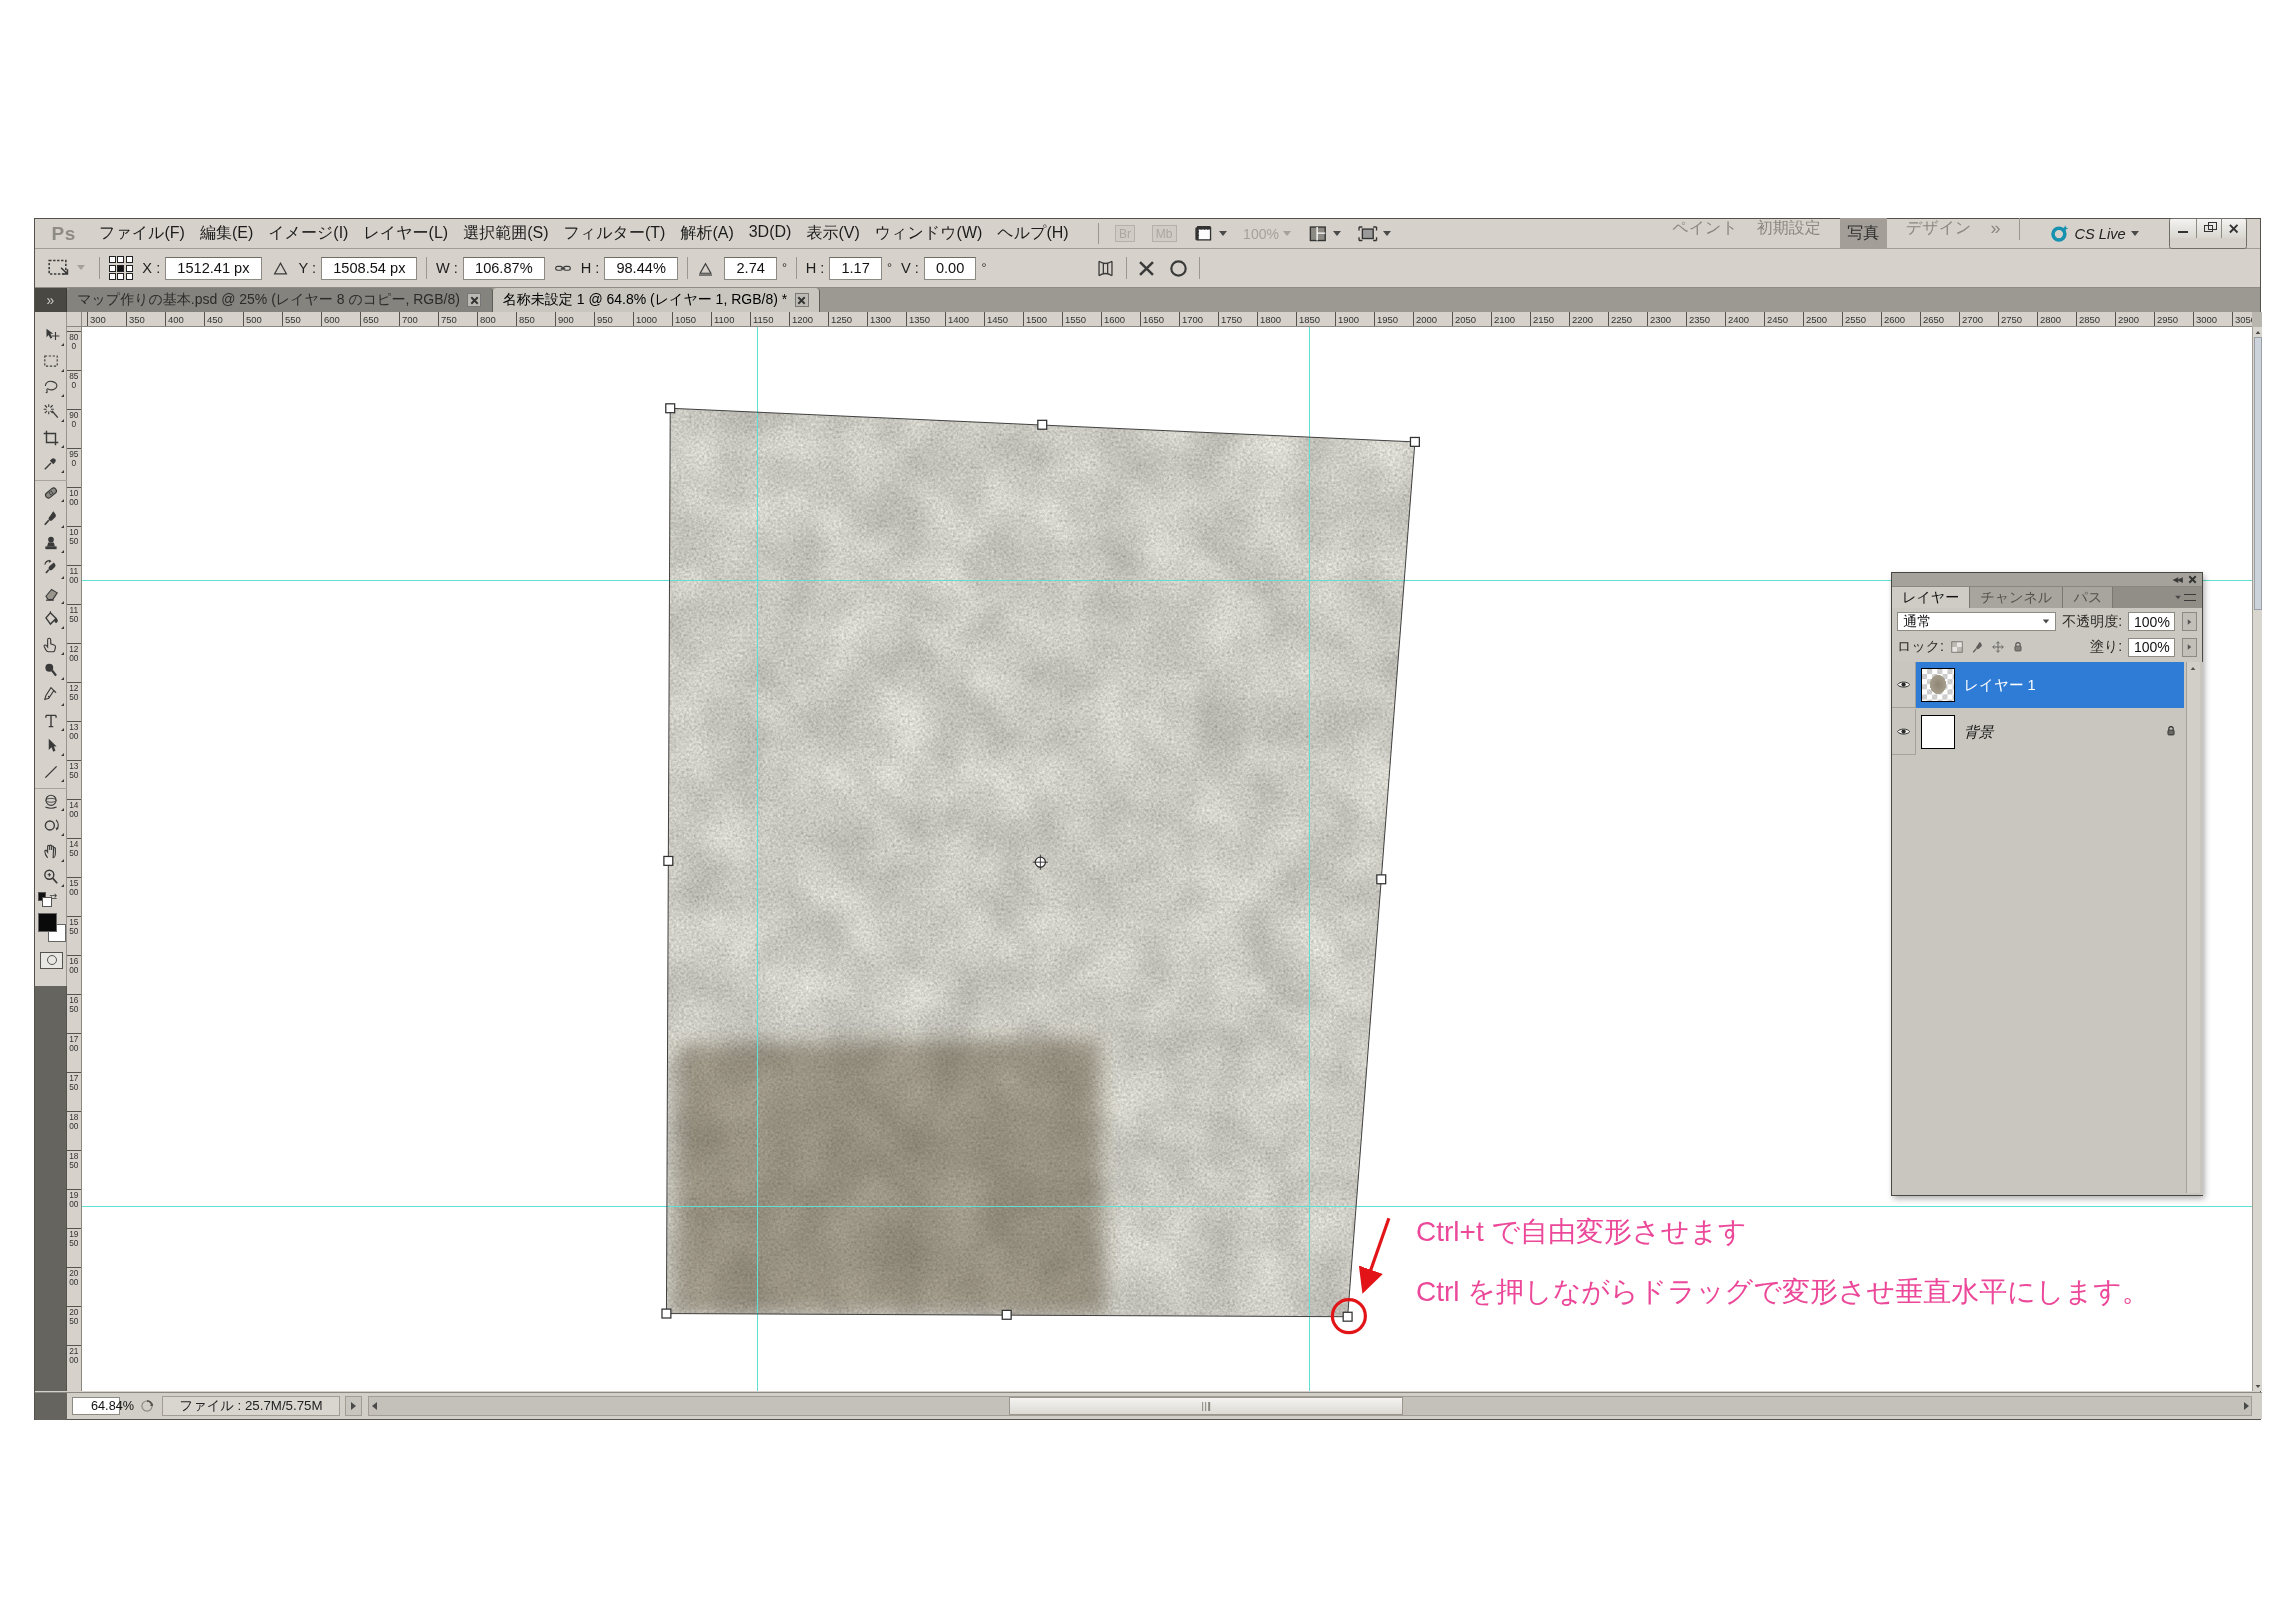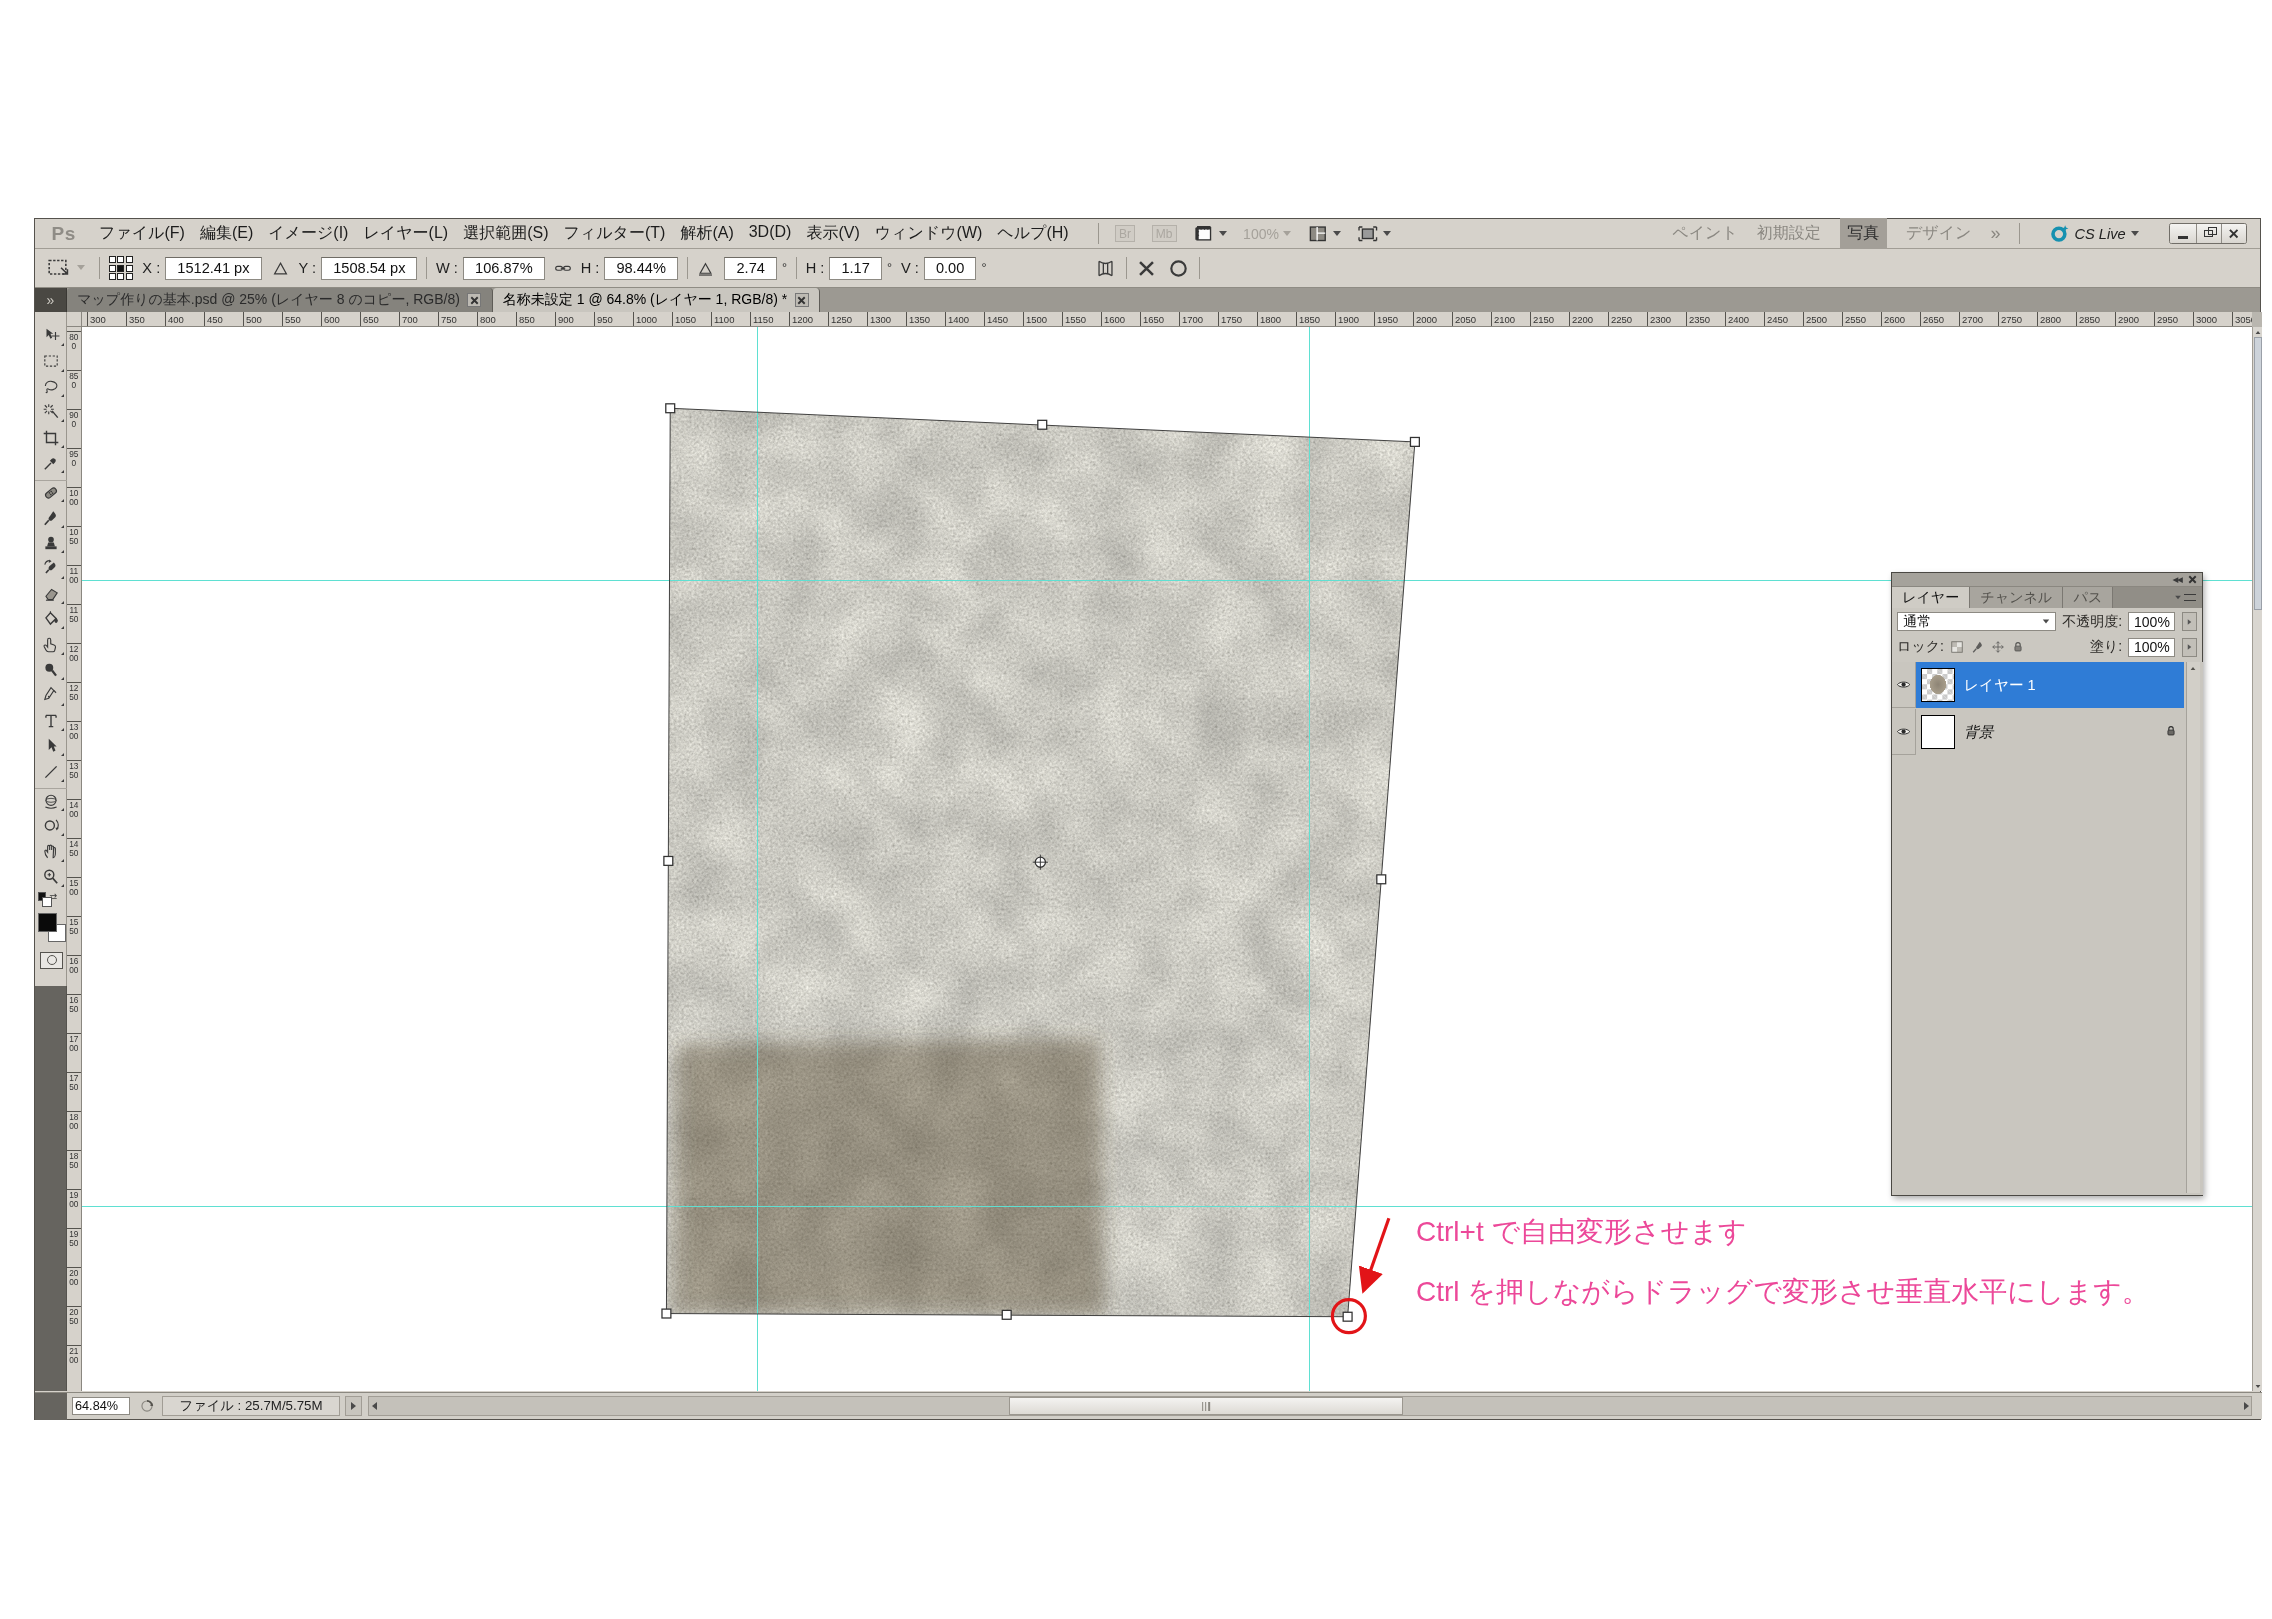--- a/index.html
+++ b/index.html
@@ -20,21 +20,21 @@
   .appbar{display:flex;align-items:center;gap:16.5px;margin-left:29px;}
   .vsep{width:0.6px;height:21.6px;background:#9B978F;}
   .abicon{display:flex;align-items:center;gap:3.8px;}
   .brbox{font-size:12px;color:#ABA7A0;border:1.3px solid #B5B1AA;padding:0.6px 3.2px;background:#D0CCC5;}
   .graytxt{color:#A5A19A;font-size:14px;}
   .tri-dn{width:0;height:0;border-left:4.4px solid transparent;border-right:4.4px solid transparent;border-top:5.7px solid #4a4a4a;display:inline-block;}
   .tri-dn.gray{border-top-color:#A5A19A;}
   .tri-rt{width:0;height:0;border-top:4.4px solid transparent;border-bottom:4.4px solid transparent;border-left:5.7px solid #4a4a4a;display:inline-block;}
   .tri-up{width:0;height:0;border-left:4.4px solid transparent;border-right:4.4px solid transparent;border-bottom:5.7px solid #4a4a4a;display:inline-block;}
   .tri-lf{width:0;height:0;border-top:4.4px solid transparent;border-bottom:4.4px solid transparent;border-right:5.7px solid #4a4a4a;display:inline-block;}
-  .wsgroup{display:flex;align-items:center;gap:19px;margin-left:auto;}
+  .wsgroup{display:flex;gap:19px;margin-left:auto;}
   .ws{font-size:16px;color:#8A8781;white-space:nowrap;}
   .ws.active{background:#A39F98;color:#2e2e2e;padding:5.1px 7.6px;}
   .chev{font-size:18px;color:#8A8781;}
   .cslive{display:flex;align-items:center;gap:5.1px;margin:0 11.4px;}
   .cslive span{font-size:14.6px;color:#222;font-style:italic;}
   .winbtns{display:flex;border:1.3px solid #716E68;border-radius:2.5px;overflow:hidden;margin-right:2.5px;}
   .winbtn{width:25.4px;height:19px;background:linear-gradient(#F4F3F1,#D9D6D0);border-left:0.6px solid #8f8c86;
           display:flex;align-items:center;justify-content:center;}
   .winbtn:first-child{border-left:none;}
   .minbar{width:10.2px;height:2.5px;background:#333;margin-top:7.6px;}
@@ -144,22 +144,22 @@
   .layername{font-size:14.6px;margin-left:9px;white-space:nowrap;}
   .layername.bg{font-style:italic;color:#111;}
   .rowlock{margin-left:auto;margin-right:6.3px;}
   .rowlock svg{width:14px;height:14px;}
   .lp-scrollcol{position:absolute;right:2.5px;top:89px;width:14px;height:531px;background:#D2CFC8;border-left:0.6px solid #A5A29B;}
   .lp-scrollcol .tri-up{transform:scale(.6);border-bottom-color:#55534E;position:absolute;left:2.5px;top:3.8px;}
 
   
   .statusbar{position:absolute;left:0;top:1173px;width:2227px;height:27px;background:#D2CFC8;border-top:0.6px solid #8B8880;}
   .sb-dark{position:absolute;left:0;top:0;width:32px;height:27px;background:#66645F;}
-  .sb-zoom{position:absolute;left:37px;top:3.8px;width:58px;height:18px;background:#fff;border:0.6px solid #8D8A83;
-           font-size:12.7px;display:flex;align-items:center;padding-left:2px;color:#111;}
+  .sb-zoom{position:absolute;left:37px;top:3.8px;width:48px;height:18px;background:#fff;border:0.6px solid #8D8A83;
+           font-size:12.7px;display:flex;align-items:center;padding-left:18px;color:#111;}
   .sb-icon{position:absolute;left:103px;top:4.4px;}
   .sb-file{position:absolute;left:127px;top:2.5px;width:178px;height:20.3px;background:#D9D6D0;border:0.6px solid #A19D95;
            font-size:13.3px;display:flex;align-items:center;justify-content:center;color:#222;}
   .sb-flybtn{position:absolute;left:310px;top:2.5px;width:16.5px;height:20.3px;display:flex;align-items:center;justify-content:center;background:#C8C5BE;border:0.6px solid #A19D95;}
   .hscroll{position:absolute;left:333px;top:2.5px;width:1884px;height:20.3px;background:#C4C1BA;border:0.6px solid #A19D95;}
   .hs-left{position:absolute;left:2.5px;top:5.1px;}
   .hs-right{position:absolute;right:2.5px;top:5.1px;}
   .hs-thumb{position:absolute;left:640px;top:0.6px;width:394px;height:18px;background:linear-gradient(#F4F3F1,#DDDAD4);border:0.6px solid #9B978F;}
   .hs-grip{position:absolute;left:50%;top:3.8px;transform:translateX(-50%);display:flex;gap:1.9px;}
   .hs-grip i{width:1.3px;height:9.5px;background:#8a8780;}

